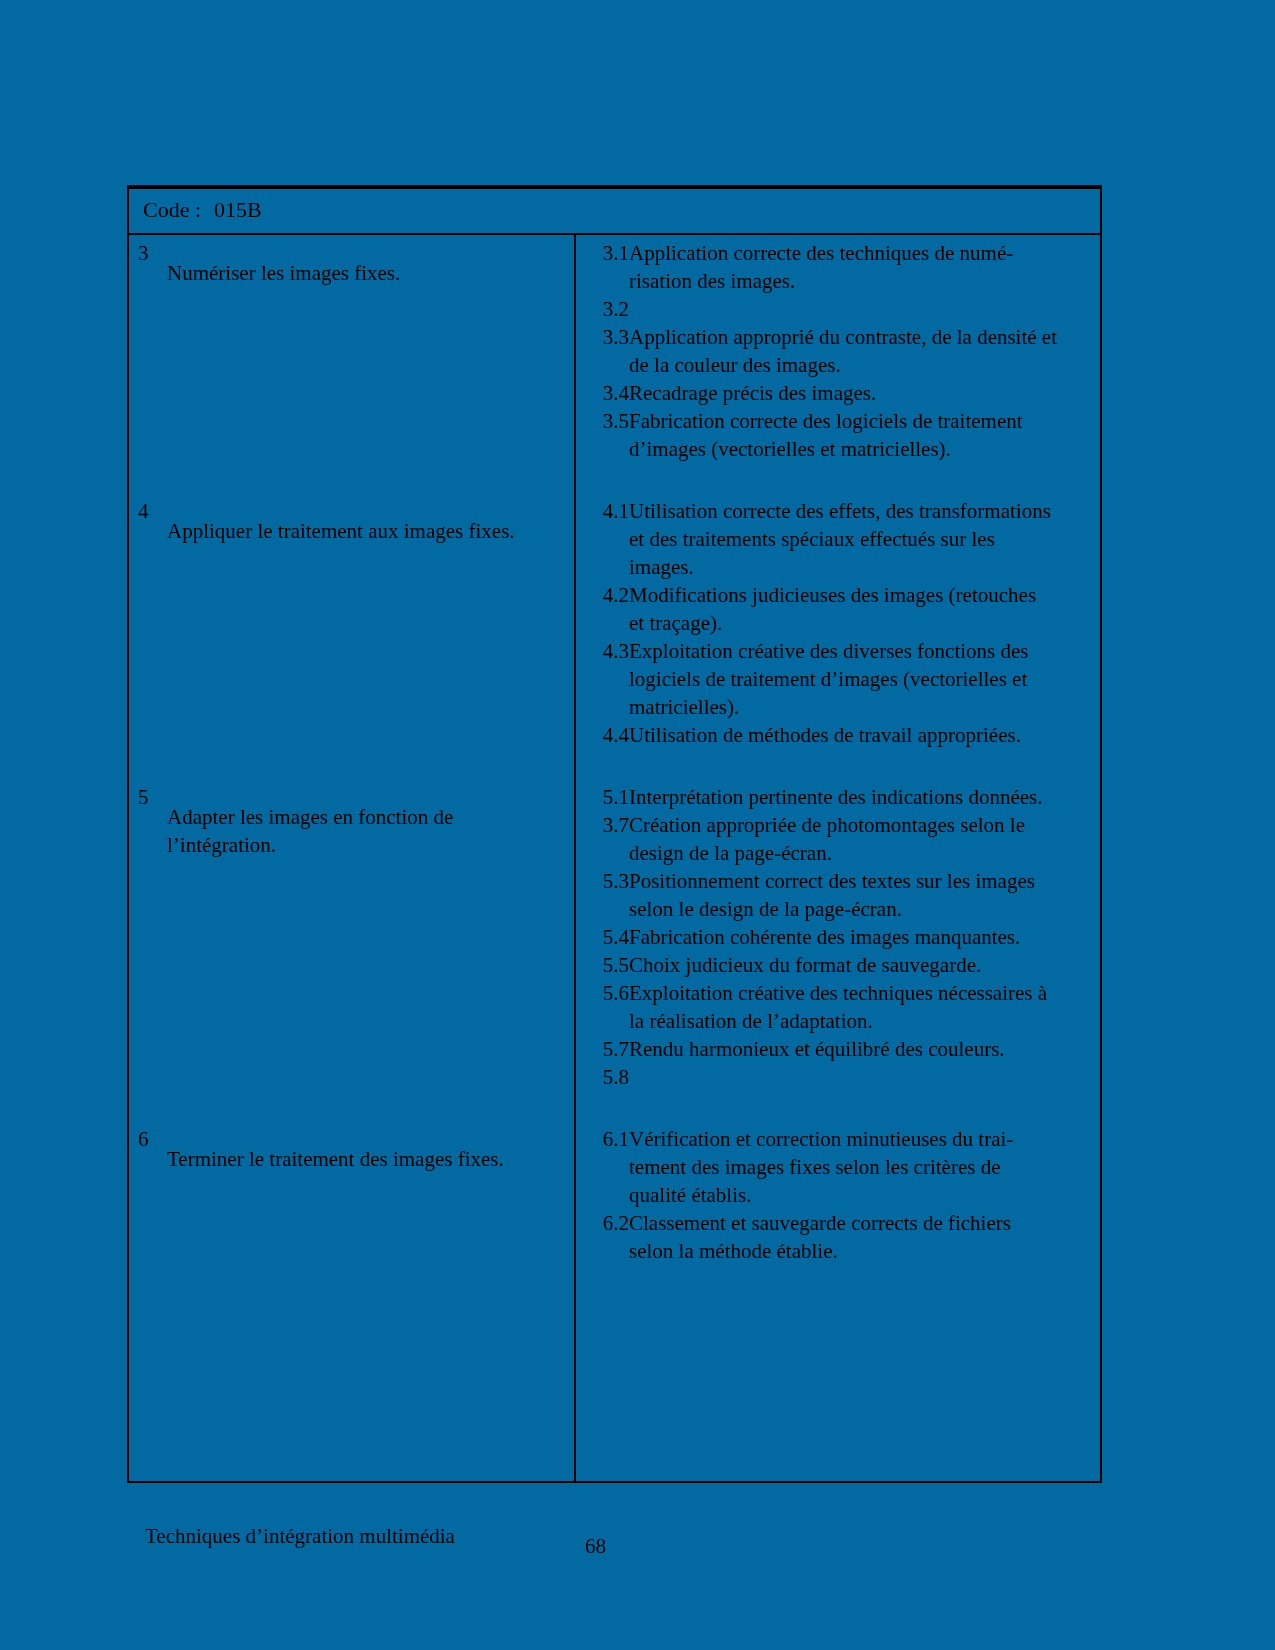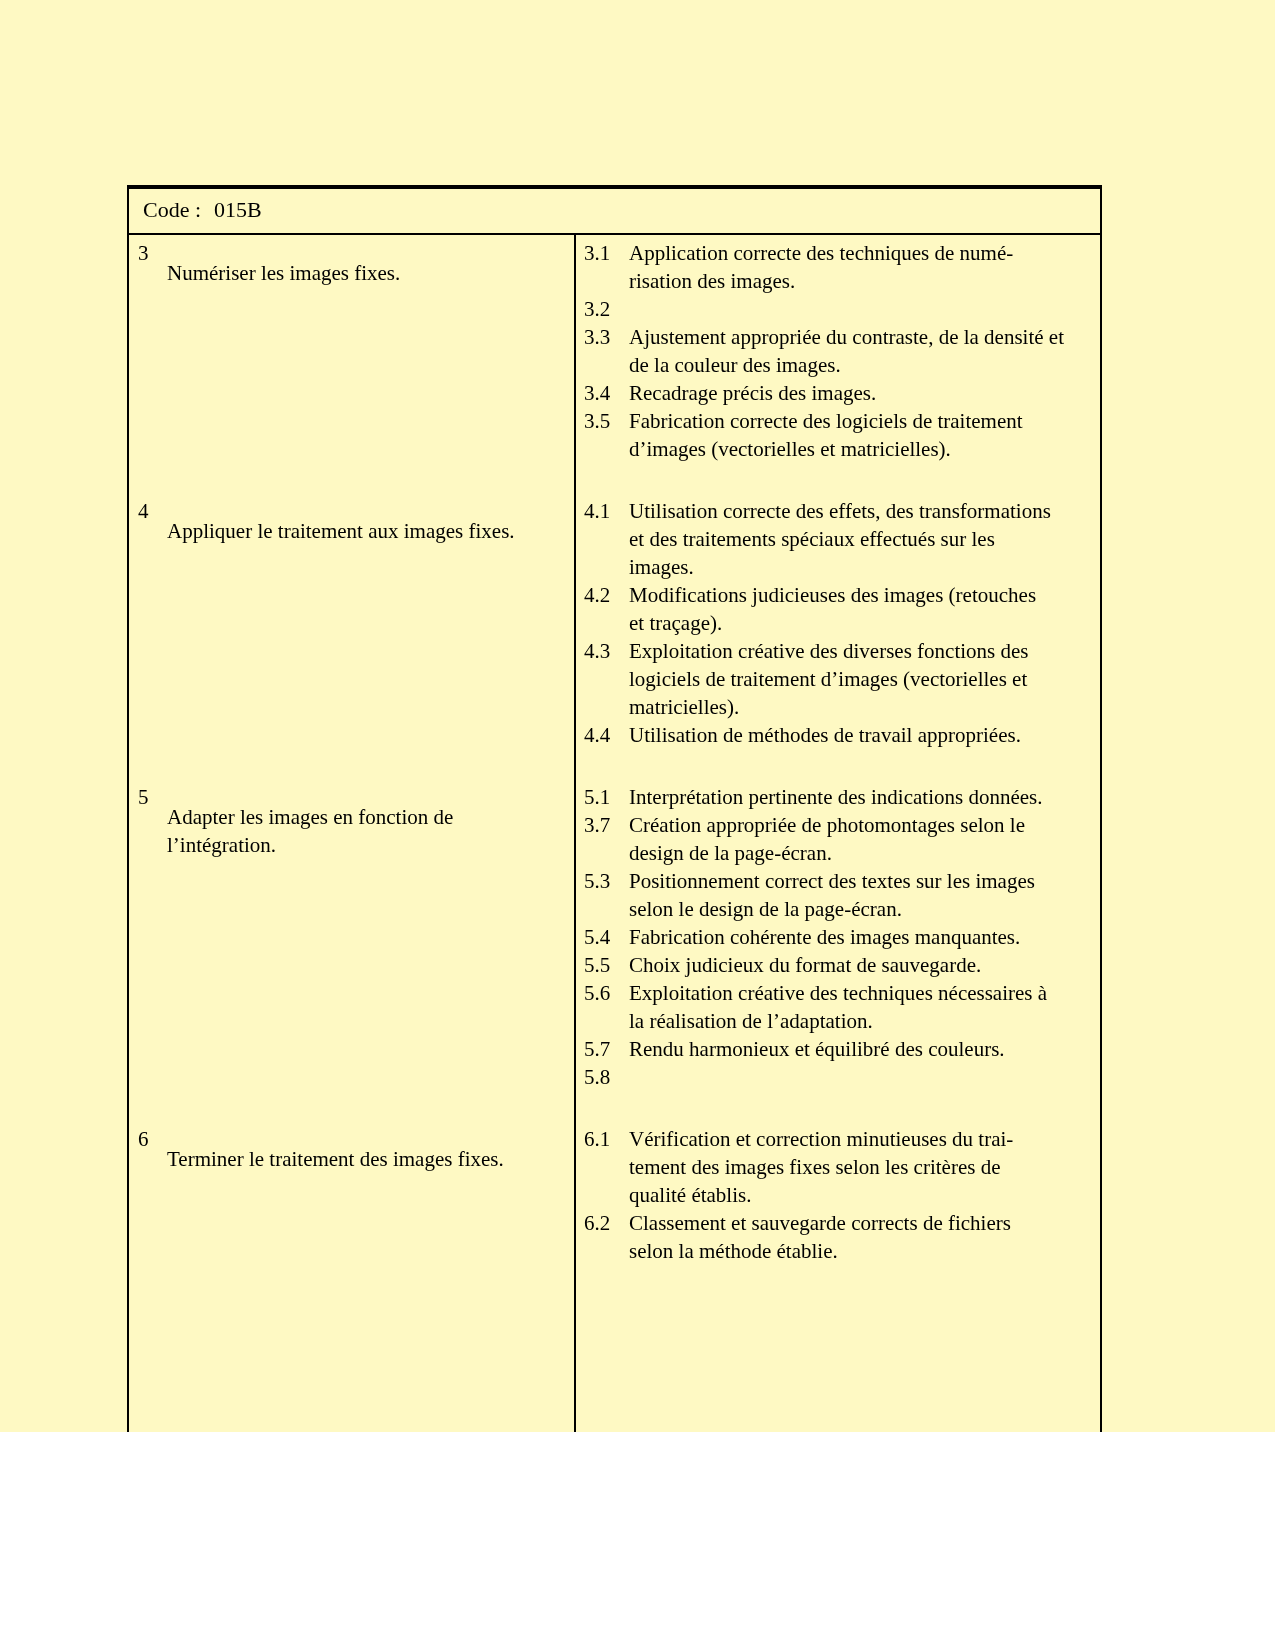--- a/index.html
+++ b/index.html
@@ -3,22 +3,22 @@
 <meta charset="utf-8">
 <style>
   html, body {
     margin: 0;
     padding: 0;
     background: #ffffff;
   }
   .page {
     position: relative;
     width: 1275px;
-    height: 1432px;
-    background: #fef9c3;
+    height: 1650px;
+    background: #0369a1;
     color: #000000;
     font-family: "Liberation Serif", serif;
     font-size: 21px;
     line-height: 28px;
     overflow: hidden;
   }
   .doc-table {
     position: absolute;
     left: 127px;
     top: 185px;
@@ -73,20 +73,21 @@
   .criteria-cell {
     padding-left: 10px;
     box-sizing: border-box;
   }
   .crit {
     display: flex;
   }
   .crit-num {
     width: 45px;
     flex-shrink: 0;
+    text-align: right;
   }
   .crit-text {
     white-space: pre-line;
     max-width: 468px;
   }
   .page-footer {
     position: absolute;
     left: 145px;
     top: 1522px;
     width: 700px;
@@ -118,21 +119,21 @@
     <span class="crit-text">Application correcte des techniques de numé-
 risation des images.</span>
   </div>
 
   <div class="crit">
     <span class="crit-num">3.2</span>
   </div>
 
   <div class="crit">
     <span class="crit-num">3.3</span>
-    <span class="crit-text">Ajustement appropriée du contraste, de la densité et
+    <span class="crit-text">Application approprié du contraste, de la densité et
 de la couleur des images.</span>
   </div>
 
   <div class="crit">
     <span class="crit-num">3.4</span>
     <span class="crit-text">Recadrage précis des images.</span>
   </div>
 
   <div class="crit">
     <span class="crit-num">3.5</span>

